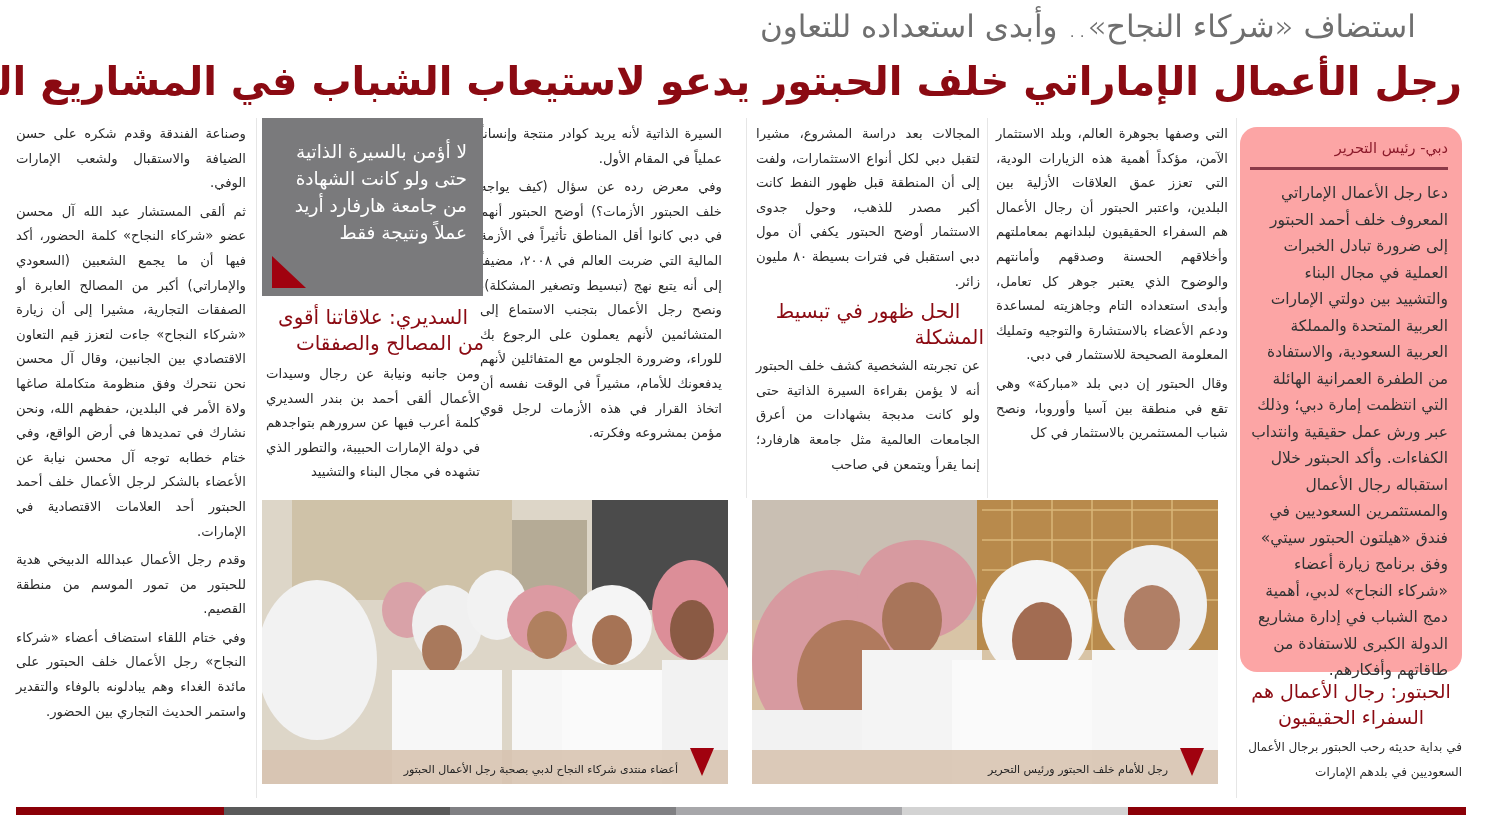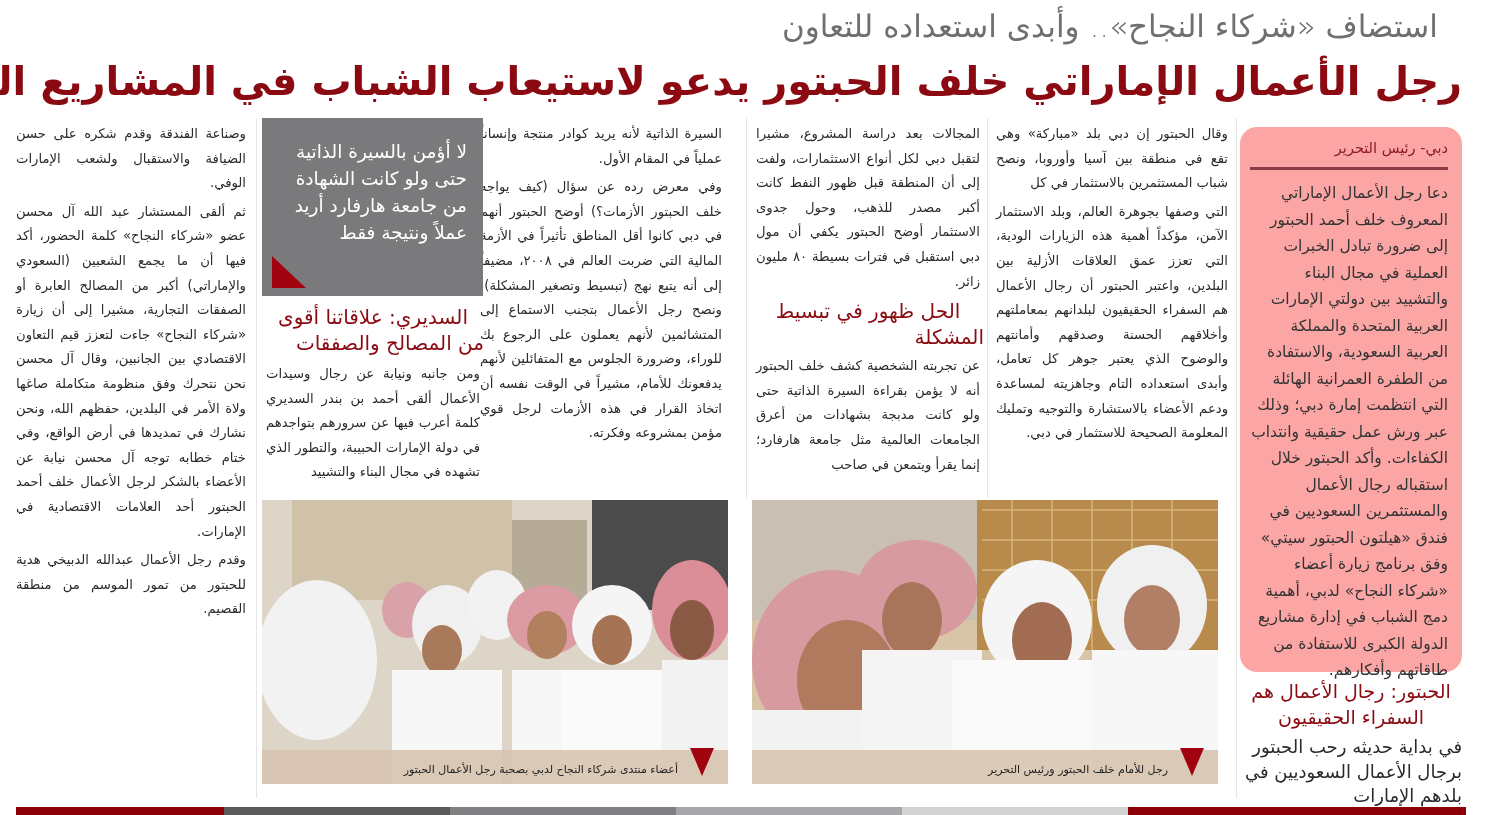--- a/index.html
+++ b/index.html
@@ -1,21 +1,21 @@
 <!DOCTYPE html>
 <html><head>
   <meta charset="utf-8">
   <style>
     * { box-sizing: border-box; margin: 0; padding: 0; }
     html, body { width: 1500px; height: 815px; overflow: hidden; background: #ffffff; }
     body { font-family: "DejaVu Sans", sans-serif; color: #222; position: relative; direction: rtl; }
 
     .kicker {
       position: absolute; top: 4px; right: 40px; width: 700px; height: 44px;
-      font-size: 31px; color: #6f6f6f; font-weight: 300; text-align: center; line-height: 44px;
+      font-size: 31px; color: #6f6f6f; font-weight: 300; text-align: left; line-height: 44px;
       white-space: nowrap; letter-spacing: -0.5px;
     }
     .headline {
       position: absolute; top: 52px; right: 38px; width: 1360px; height: 58px;
       font-size: 40px; color: #8b0a12; font-weight: bold; text-align: right; line-height: 58px;
       white-space: nowrap; letter-spacing: -1px;
     }
 
     .col {
       position: absolute; text-align: justify; text-align-last: right;
@@ -35,21 +35,21 @@
     .intro .body {
       font-size: 15.5px; line-height: 26.5px; color: #333; text-align: right;
     }
 
     .sub-right {
       position: absolute; top: 678px; right: 38px; width: 222px;
       text-align: center; color: #8b0a12; font-size: 19px; line-height: 26px;
     }
     .sub-right-body {
       position: absolute; top: 735px; right: 38px; width: 226px;
-      font-size: 18px; line-height: 24.6px; text-align: right; color: #2a2a2a;
+      font-size: 12px; line-height: 24.6px; text-align: right; color: #2a2a2a;
     }
 
     .subhead {
       color: #8b0a12; font-size: 20px; line-height: 26px; text-align: center;
     }
 
     
     .quote {
       position: absolute; top: 118px; left: 262px; width: 221px; height: 178px;
       background: #7a7a7c; color: #fff; padding: 20px 16px 0 10px;
@@ -93,22 +93,22 @@
 
 <div class="intro">
   <div class="dateline">دبي- رئيس التحرير</div>
   <div class="rule"></div>
   <div class="body">دعا رجل الأعمال الإماراتي المعروف خلف أحمد الحبتور إلى ضرورة تبادل الخبرات العملية في مجال البناء والتشييد بين دولتي الإمارات العربية المتحدة والمملكة العربية السعودية، والاستفادة من الطفرة العمرانية الهائلة التي انتظمت إمارة دبي؛ وذلك عبر ورش عمل حقيقية وانتداب الكفاءات. وأكد الحبتور خلال استقباله رجال الأعمال والمستثمرين السعوديين في فندق «هيلتون الحبتور سيتي» وفق برنامج زيارة أعضاء «شركاء النجاح» لدبي، أهمية دمج الشباب في إدارة مشاريع الدولة الكبرى للاستفادة من طاقاتهم وأفكارهم.</div>
 </div>
 <div class="sub-right">الحبتور: رجال الأعمال هم السفراء الحقيقيون</div>
 <div class="sub-right-body">في بداية حديثه رحب الحبتور برجال الأعمال السعوديين في بلدهم الإمارات</div>
 
 <div class="col" style="top:118px; left:992px; width:240px;">
+  <p>التي وصفها بجوهرة العالم، وبلد الاستثمار الآمن، مؤكداً أهمية هذه الزيارات الودية، التي تعزز عمق العلاقات الأزلية بين البلدين، واعتبر الحبتور أن رجال الأعمال هم السفراء الحقيقيون لبلدانهم بمعاملتهم وأخلاقهم الحسنة وصدقهم وأمانتهم والوضوح الذي يعتبر جوهر كل تعامل، وأبدى استعداده التام وجاهزيته لمساعدة ودعم الأعضاء بالاستشارة والتوجيه وتمليك المعلومة الصحيحة للاستثمار في دبي.</p>
   <p>وقال الحبتور إن دبي بلد «مباركة» وهي تقع في منطقة بين آسيا وأوروبا، ونصح شباب المستثمرين بالاستثمار في كل</p>
-  <p>التي وصفها بجوهرة العالم، وبلد الاستثمار الآمن، مؤكداً أهمية هذه الزيارات الودية، التي تعزز عمق العلاقات الأزلية بين البلدين، واعتبر الحبتور أن رجال الأعمال هم السفراء الحقيقيون لبلدانهم بمعاملتهم وأخلاقهم الحسنة وصدقهم وأمانتهم والوضوح الذي يعتبر جوهر كل تعامل، وأبدى استعداده التام وجاهزيته لمساعدة ودعم الأعضاء بالاستشارة والتوجيه وتمليك المعلومة الصحيحة للاستثمار في دبي.</p>
 </div>
 
 <div class="col" style="top:118px; left:752px; width:232px;">
   <p>المجالات بعد دراسة المشروع، مشيرا لتقبل دبي لكل أنواع الاستثمارات، ولفت إلى أن المنطقة قبل ظهور النفط كانت أكبر مصدر للذهب، وحول جدوى الاستثمار أوضح الحبتور يكفي أن مول دبي استقبل في فترات بسيطة ٨٠ مليون زائر.</p>
   <div class="subhead" style="margin:4px 0 2px 0;">الحل ظهور في تبسيط المشكلة</div>
   <p>عن تجربته الشخصية كشف خلف الحبتور أنه لا يؤمن بقراءة السيرة الذاتية حتى ولو كانت مدبجة بشهادات من أعرق الجامعات العالمية مثل جامعة هارفارد؛ إنما يقرأ ويتمعن في صاحب</p>
 </div>
 
 <div class="col" style="top:118px; left:476px; width:250px;">
   <p>السيرة الذاتية لأنه يريد كوادر منتجة وإنساناً عملياً في المقام الأول.</p>
@@ -121,20 +121,21 @@
 </div>
 <div class="col" style="top:304px; left:262px; width:222px;">
   <div class="subhead" style="margin-bottom:6px;">السديري: علاقاتنا أقوى من المصالح والصفقات</div>
   <p>ومن جانبه ونيابة عن رجال وسيدات الأعمال ألقى أحمد بن بندر السديري كلمة أعرب فيها عن سرورهم بتواجدهم في دولة الإمارات الحبيبة، والتطور الذي تشهده في مجال البناء والتشييد</p>
 </div>
 
 <div class="col" style="top:118px; left:12px; width:238px;">
   <p>وصناعة الفندقة وقدم شكره على حسن الضيافة والاستقبال ولشعب الإمارات الوفي.</p>
   <p>ثم ألقى المستشار عبد الله آل محسن عضو «شركاء النجاح» كلمة الحضور، أكد فيها أن ما يجمع الشعبين (السعودي والإماراتي) أكبر من المصالح العابرة أو الصفقات التجارية، مشيرا إلى أن زيارة «شركاء النجاح» جاءت لتعزز قيم التعاون الاقتصادي بين الجانبين، وقال آل محسن نحن نتحرك وفق منظومة متكاملة صاغها ولاة الأمر في البلدين، حفظهم الله، ونحن نشارك في تمديدها في أرض الواقع، وفي ختام خطابه توجه آل محسن نيابة عن الأعضاء بالشكر لرجل الأعمال خلف أحمد الحبتور أحد العلامات الاقتصادية في الإمارات.</p>
   <p>وقدم رجل الأعمال عبدالله الدبيخي هدية للحبتور من تمور الموسم من منطقة القصيم.</p>
+  <p>وفي ختام اللقاء استضاف أعضاء «شركاء النجاح» رجل الأعمال خلف الحبتور على مائدة الغداء وهم يبادلونه بالوفاء والتقدير واستمر الحديث التجاري بين الحضور.</p>
 </div>
 
 <div class="photo photo-1">
   <svg class="scene" viewBox="0 0 466 284" preserveAspectRatio="none">
     <rect width="466" height="284" fill="#d8c4a6"></rect>
     <rect x="0" y="0" width="230" height="120" fill="#c9bfb3"></rect>
     <rect x="225" y="0" width="241" height="150" fill="#b88a4c"></rect>
     <g stroke="#e8c98a" stroke-width="1.5" opacity="0.7">
       <path d="M230 10 L466 10 M230 40 L466 40 M230 70 L466 70 M230 100 L466 100 M260 0 L260 150 M300 0 L300 150 M340 0 L340 150 M380 0 L380 150 M420 0 L420 150"></path>
     </g>

